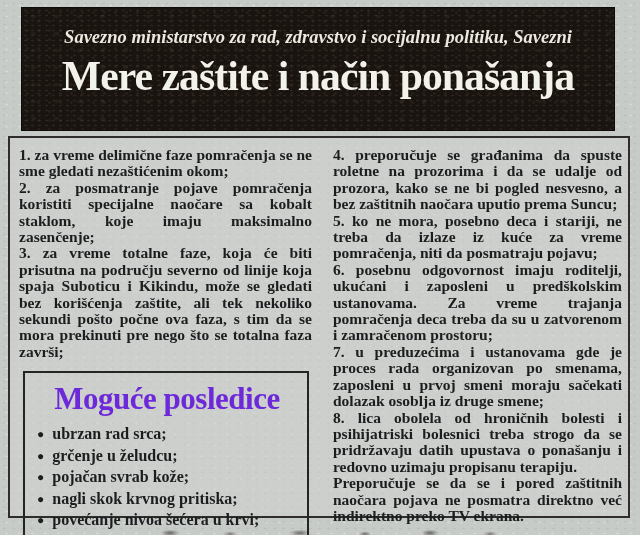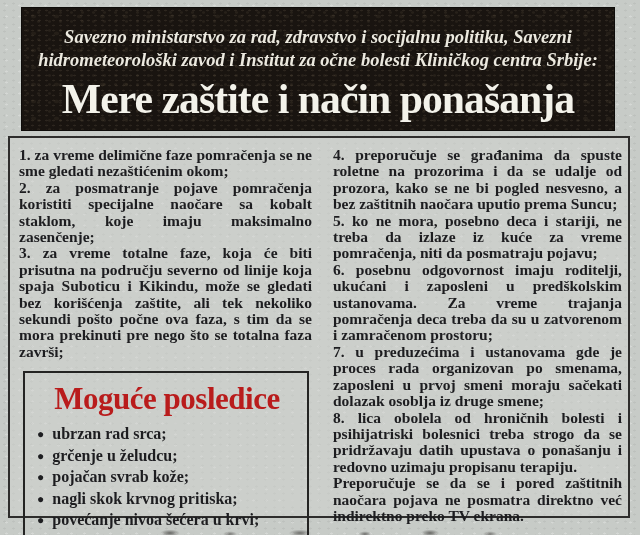--- a/index.html
+++ b/index.html
@@ -53,21 +53,21 @@
   .col.right{width:292px;margin-left:8px;}
 
   
   .conbox{
     margin-top:11px;margin-left:4px;width:268px;
     border:2px solid #242423;
     padding:6px 6px 8px 8px;
   }
   .conbox .title{
     font-weight:700;font-size:31px;line-height:36px;text-align:center;
-    letter-spacing:-.5px;color:#b91c1c;margin:2px 0 7px 0;
+    letter-spacing:-.5px;color:#6d28d9;margin:2px 0 7px 0;
   }
   .conbox ul{list-style:none;margin:0;padding:0 0 0 4px;}
   .conbox li{
     font-weight:700;font-size:16px;line-height:20.5px;color:#1d1d20;
     display:flex;align-items:baseline;
   }
   .conbox .dot{font-size:12px;margin-right:8px;position:relative;top:-1px;}
 
   
   .remnant{
@@ -79,21 +79,20 @@
       radial-gradient(ellipse 9px 4px at 225px 10px, rgba(25,22,20,.5), transparent 70%),
       radial-gradient(ellipse 13px 5px at 290px 9px, rgba(25,22,20,.55), transparent 70%),
       radial-gradient(ellipse 10px 4px at 350px 10px, rgba(25,22,20,.45), transparent 70%);
   }
 </style>
 </head>
 <body>
 
 <div class="masthead">
   <div class="kicker first">Savezno ministarstvo za rad, zdravstvo i socijalnu politiku, Savezni</div>
-  <div class="kicker">hidrometeorološki zavod i Institut za očne bolesti Kliničkog centra Srbije:</div>
   <div class="headline">Mere zaštite i način ponašanja</div>
 </div>
 
 <div class="frame">
   <div class="columns">
 
     <div class="col left">
       <p>1. za vreme delimične faze pomračenja se ne sme gledati nezaštićenim okom;</p>
       <p>2. za posmatranje pojave pomračenja koristiti specijalne naočare sa kobalt staklom, koje imaju maksimalno zasenčenje;</p>
       <p>3. za vreme totalne faze, koja će biti prisutna na području severno od linije koja spaja Suboticu i Kikindu, može se gledati bez korišćenja zaštite, ali tek nekoliko sekundi pošto počne ova faza, s tim da se mora prekinuti pre nego što se totalna faza završi;</p>

